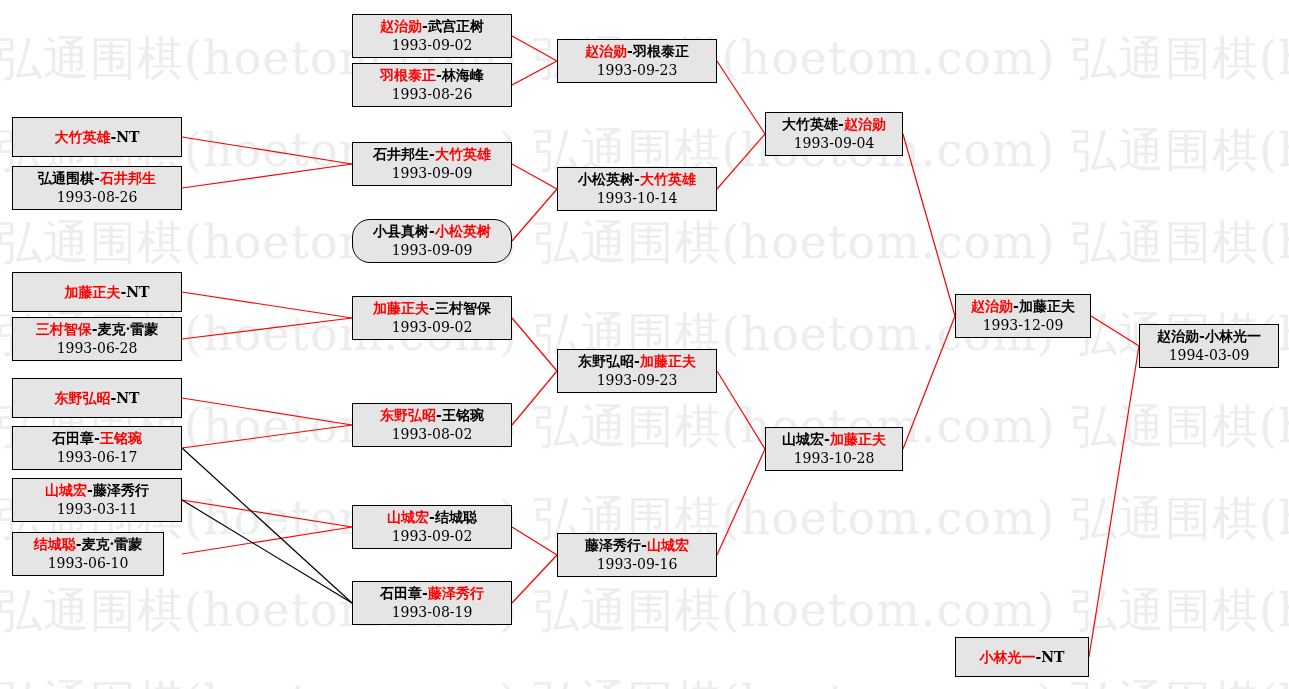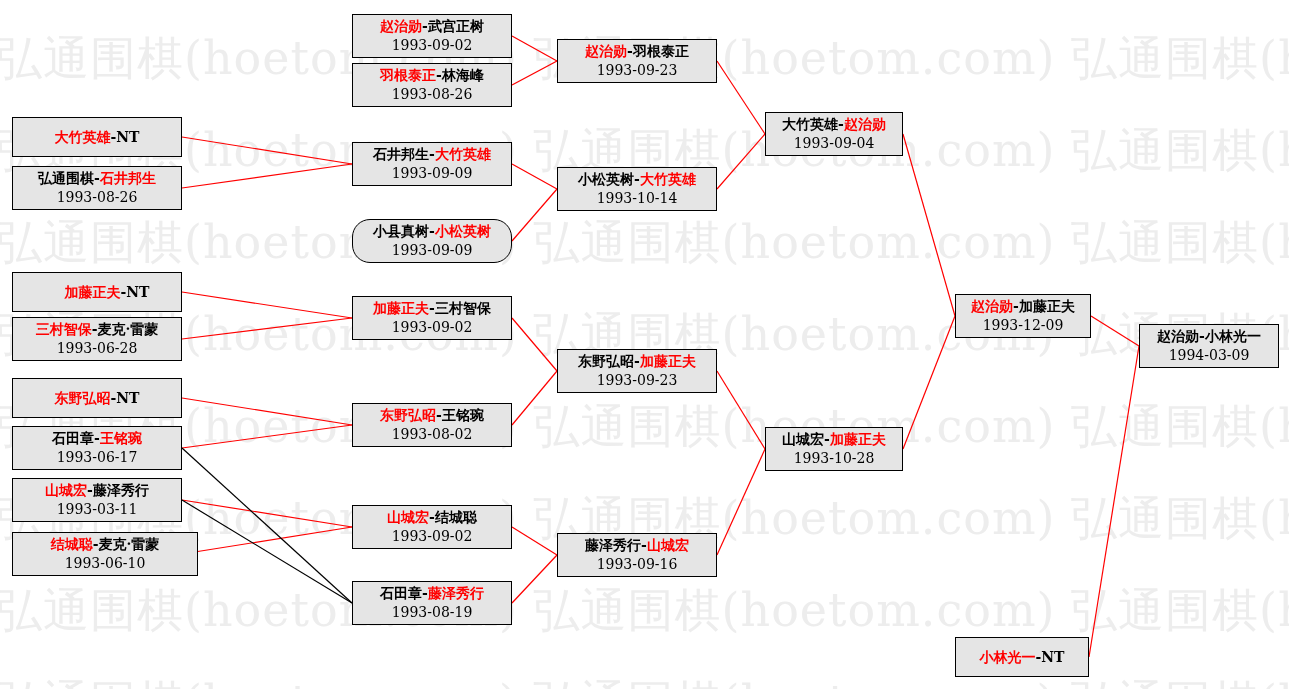--- a/index.html
+++ b/index.html
@@ -97,21 +97,21 @@
         <div class="names"><span style="color: rgb(255, 0, 0);">东野弘昭</span><span>-</span><span>NT</span></div>
       </div>
       <div class="match" style="left: 12px; top: 426px; width: 170px; height: 44px;">
         <div class="names"><span>石田章</span><span>-</span><span style="color: rgb(255, 0, 0);">王铭琬</span></div>
         <div class="date">1993-06-17</div>
       </div>
       <div class="match" style="left: 12px; top: 478px; width: 170px; height: 44px;">
         <div class="names"><span style="color: rgb(255, 0, 0);">山城宏</span><span>-</span><span>藤泽秀行</span></div>
         <div class="date">1993-03-11</div>
       </div>
-      <div class="match" style="left: 12px; top: 532px; width: 186px; height: 44px;">
+      <div class="match" style="left: 12px; top: 532px; width: 152px; height: 44px;">
         <div class="names"><span style="color: rgb(255, 0, 0);">结城聪</span><span>-</span><span>麦克·雷蒙</span></div>
         <div class="date">1993-06-10</div>
       </div>
       <div class="match" style="left: 352px; top: 14px; width: 160px; height: 44px;">
         <div class="names"><span style="color: rgb(255, 0, 0);">赵治勋</span><span>-</span><span>武宫正树</span></div>
         <div class="date">1993-09-02</div>
       </div>
       <div class="match" style="left: 352px; top: 63px; width: 160px; height: 44px;">
         <div class="names"><span style="color: rgb(255, 0, 0);">羽根泰正</span><span>-</span><span>林海峰</span></div>
         <div class="date">1993-08-26</div>

